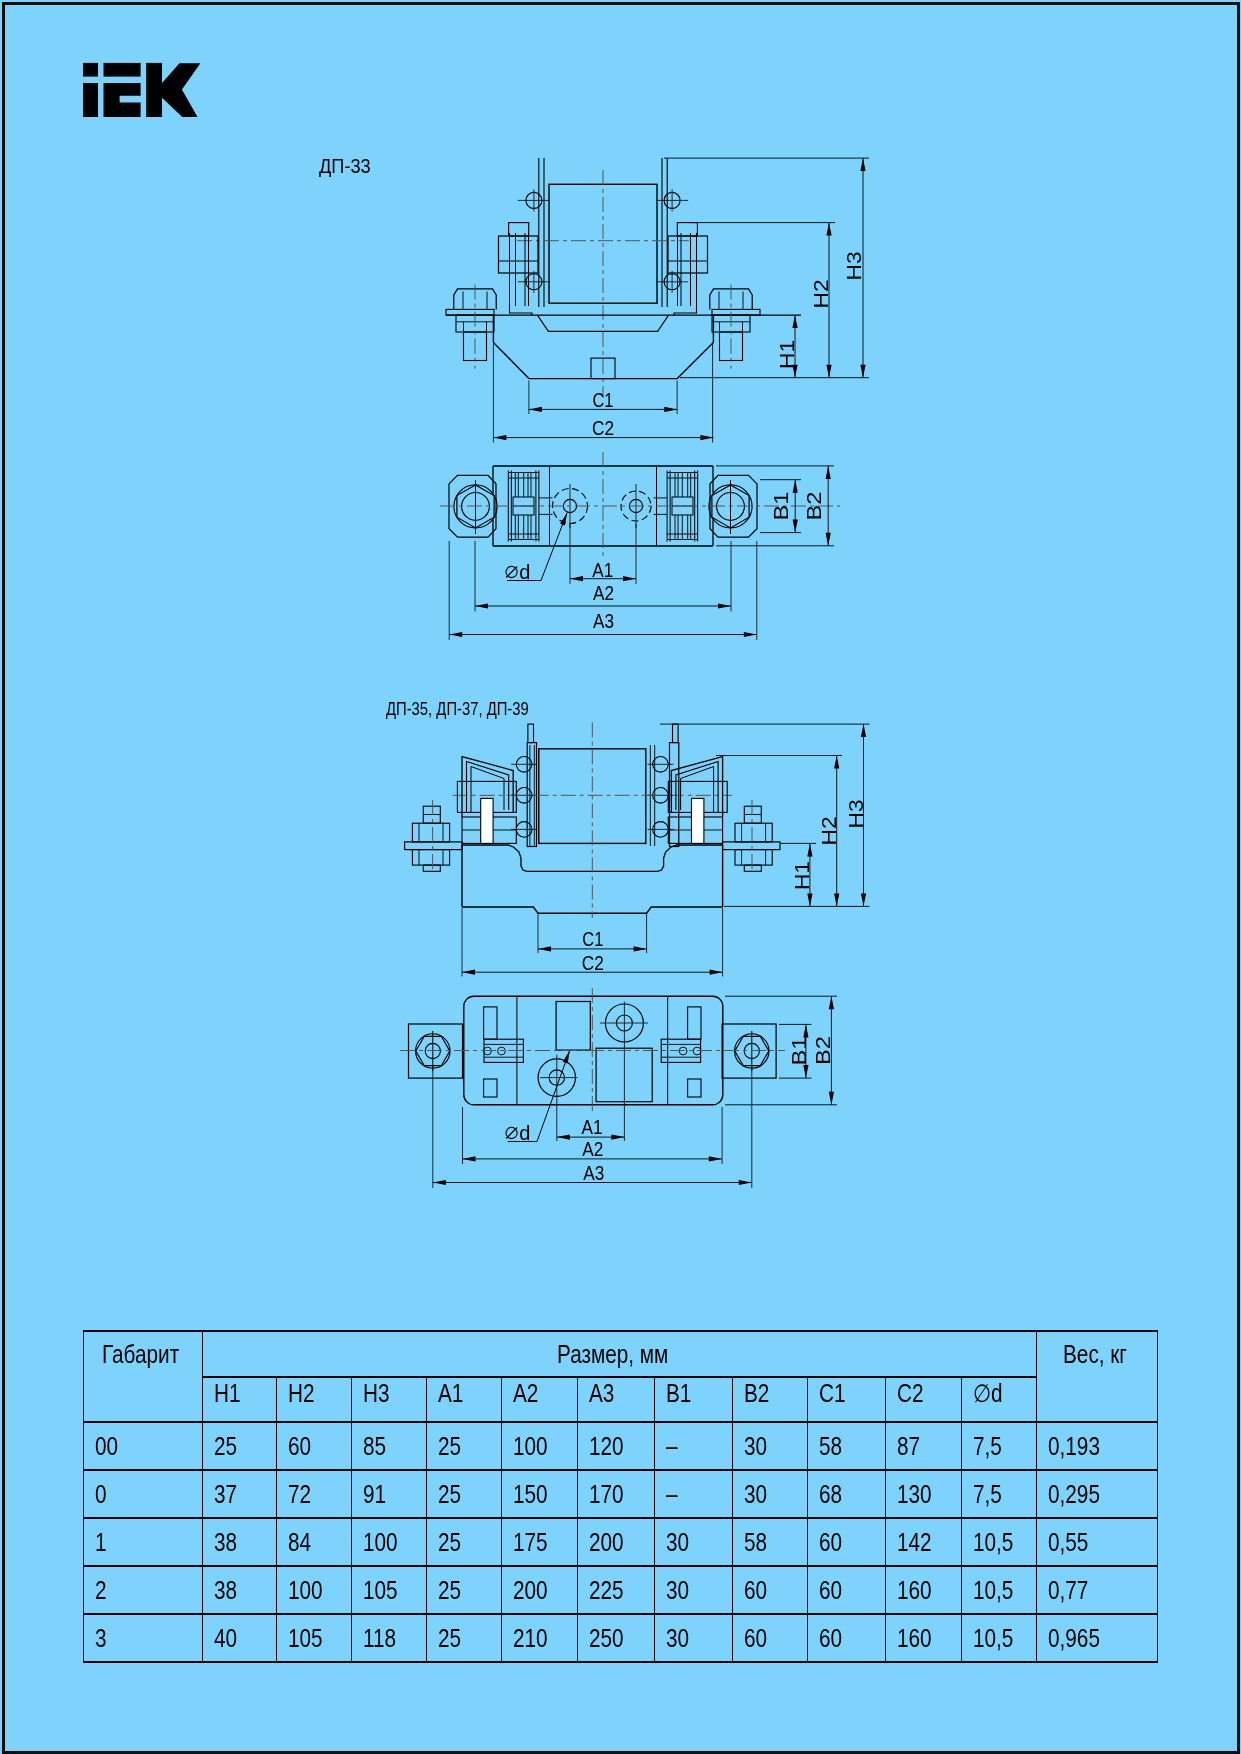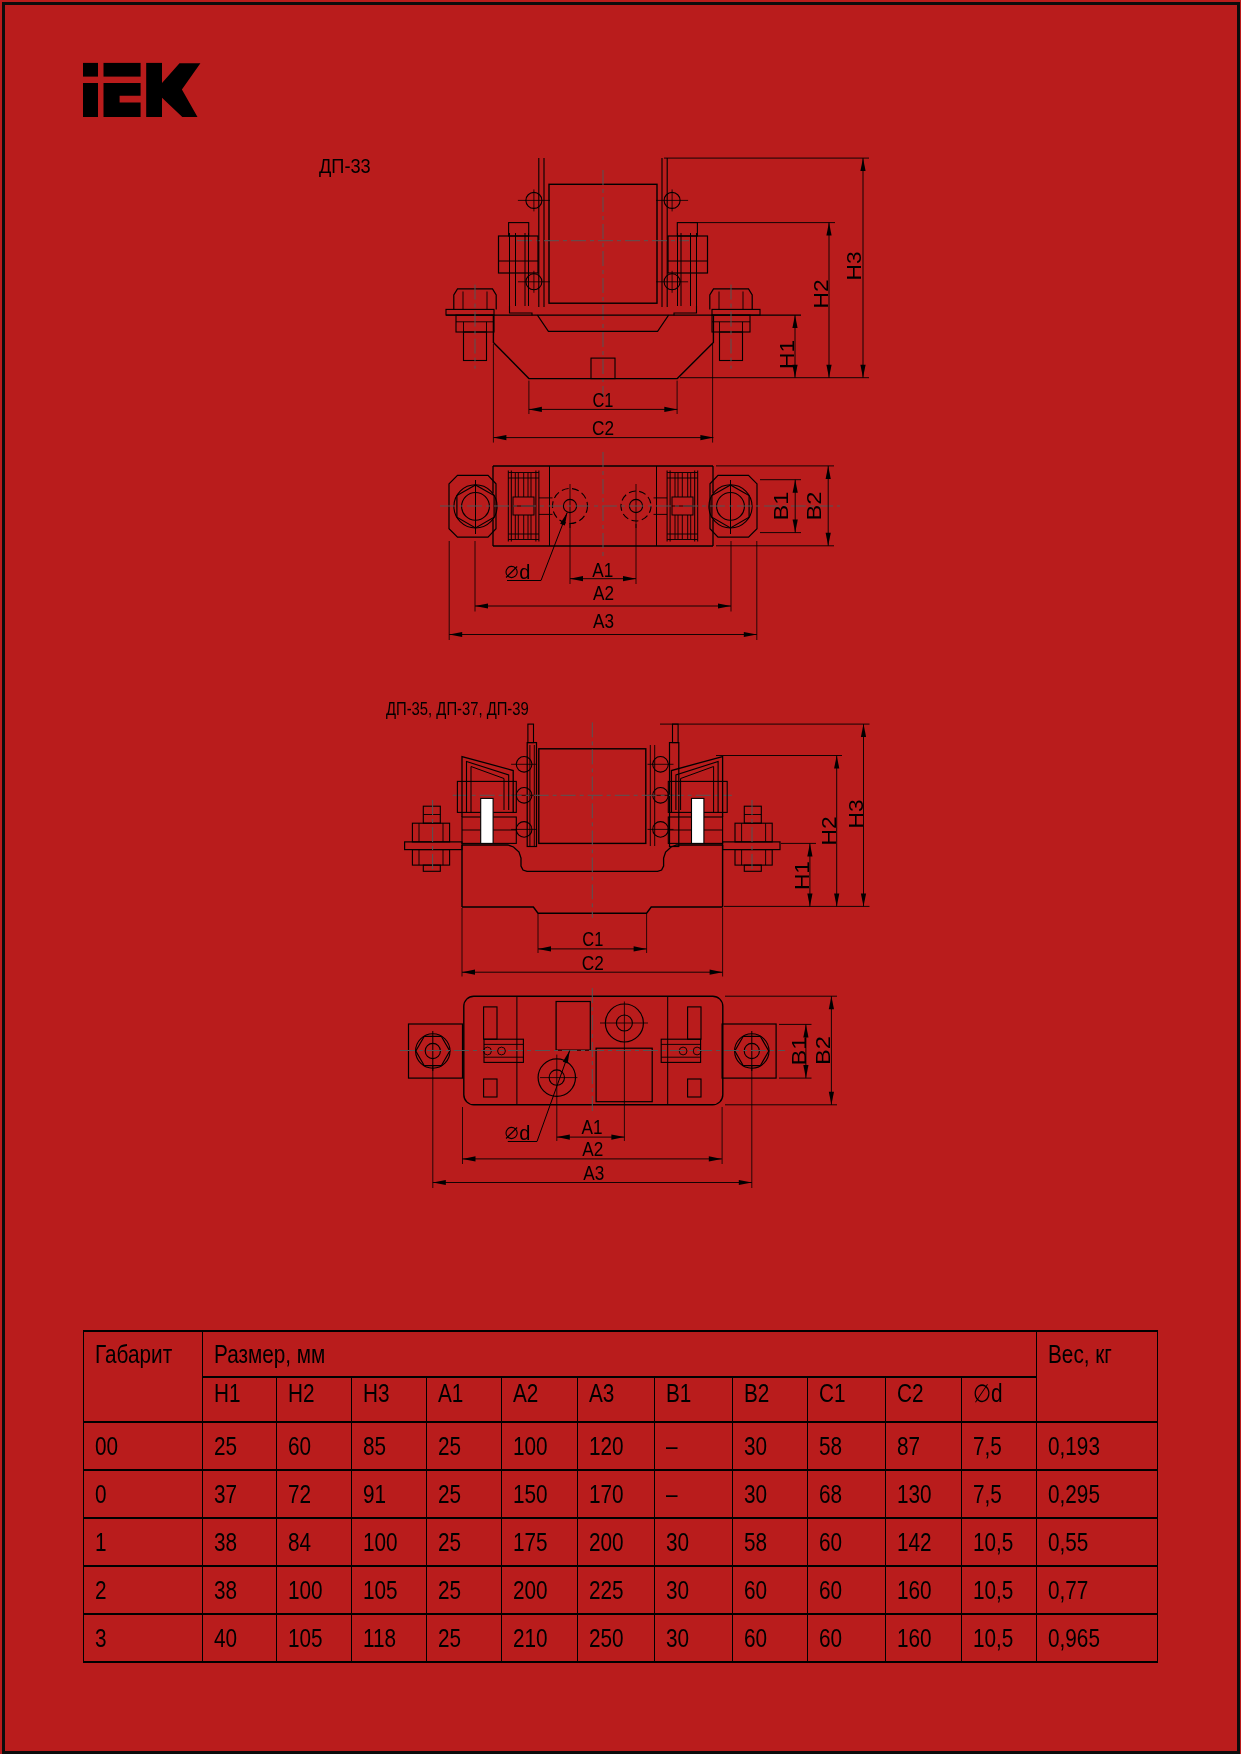--- a/index.html
+++ b/index.html
@@ -1,24 +1,24 @@
 <!DOCTYPE html>
 <html><head><meta charset="utf-8">
 <style>
 html,body{margin:0;padding:0;background:#fff;}
-#page{position:relative;width:1241px;height:1754px;background:#b91c1c;overflow:hidden;
+#page{position:relative;width:1241px;height:1754px;background:#7dd3fc;overflow:hidden;
   font-family:"Liberation Sans",sans-serif;color:#000;}
 #frame{position:absolute;left:2px;top:2px;width:1238px;height:1752px;border:3px solid #0c0c0c;box-sizing:border-box;}
 .cx{display:inline-block;transform:scaleX(0.83);transform-origin:0 50%;white-space:pre;}
 .lab{position:absolute;font-size:20px;}
 #cap{position:absolute;left:81px;top:1241px;font-size:29px;}
 #cap .cx{transform:scaleX(0.795);}
 #tbl{position:absolute;left:83px;top:1330px;border-collapse:collapse;table-layout:fixed;font-size:25px;}
 #tbl td{border:1px solid #000;border-top:2px solid #000;border-bottom:2px solid #000;padding:0 0 0 11px;vertical-align:middle;overflow:hidden;}
-#tbl tr.h1 td{height:36px;}
+#tbl tr.h1 td{height:36px;text-align:center;}
 #tbl tr.h2 td{height:42px;}
 #tbl tr.dr td{height:46px;}
 #tbl td.top{vertical-align:top;padding-top:8px;}
 #tbl td.c2{vertical-align:top;padding-top:1px;}
 </style></head>
 <body>
 <div id="page">
 <div id="frame"></div>
 <svg width="125" height="56" viewBox="0 0 125 56" style="position:absolute;left:83px;top:62px" xmlns="http://www.w3.org/2000/svg">
 <g fill="#000">

